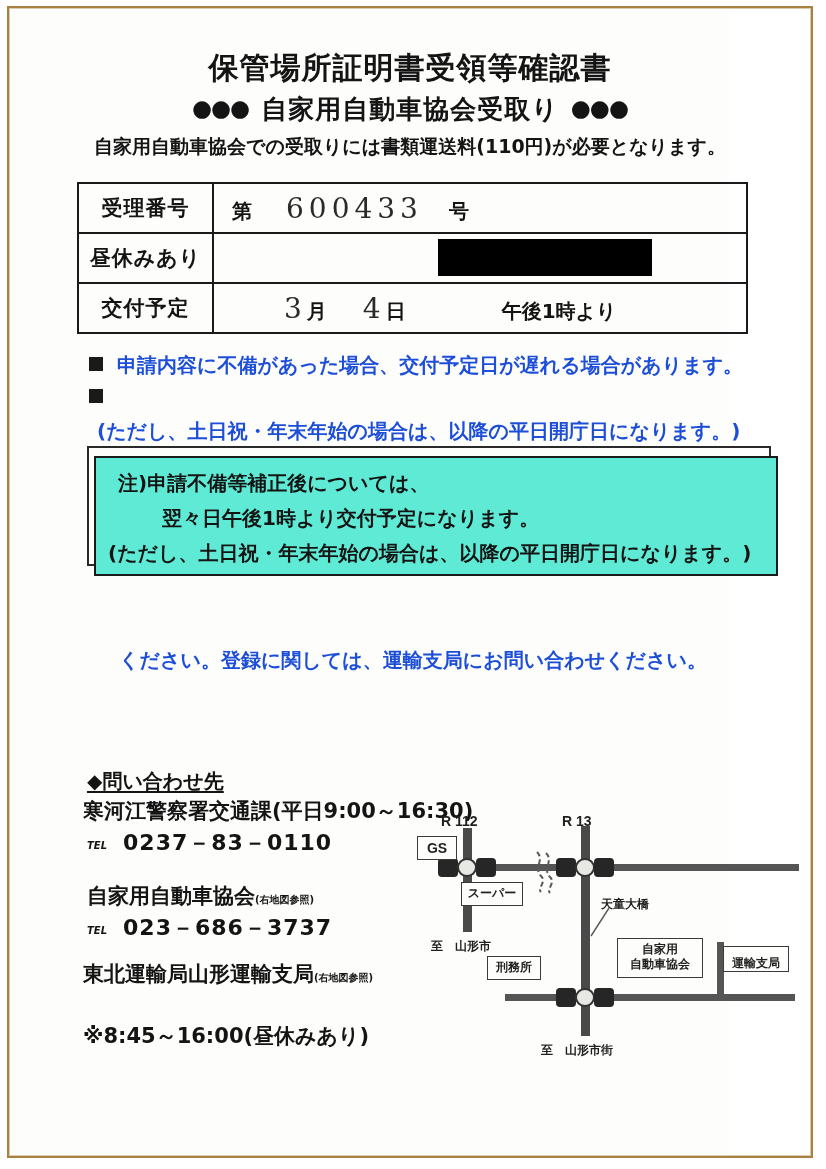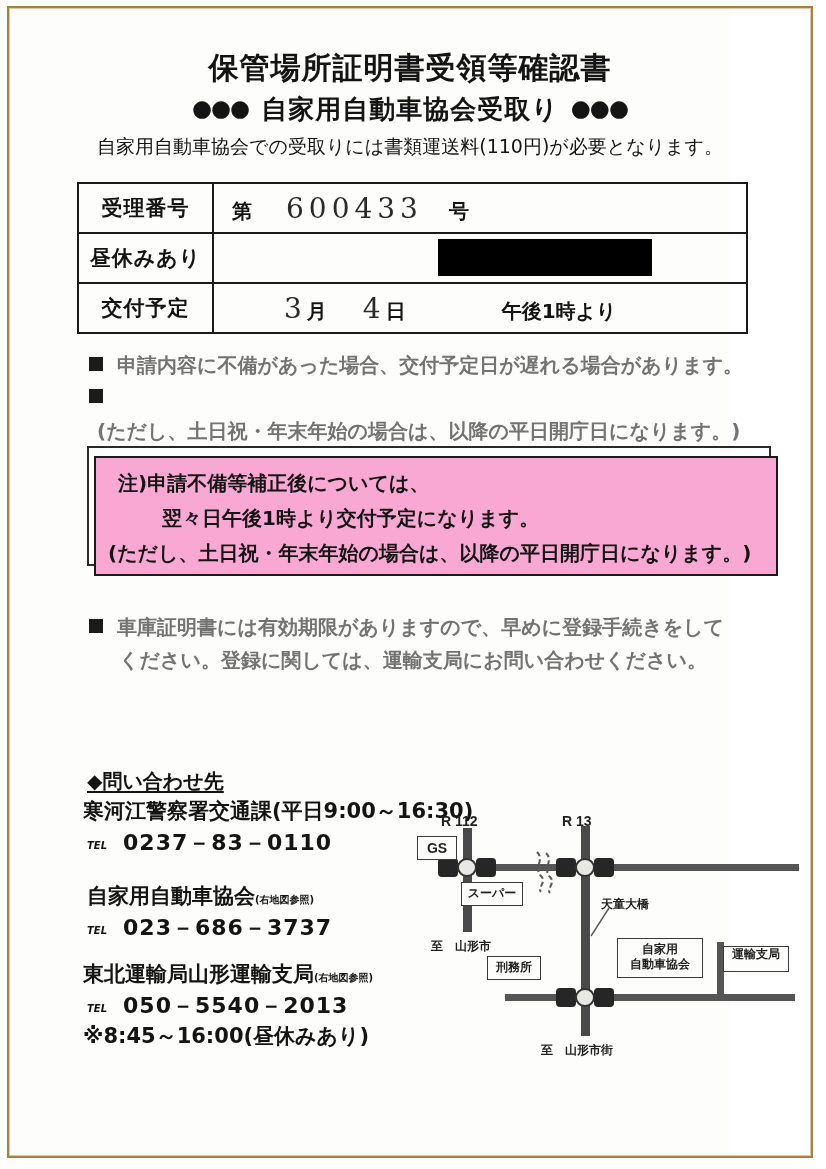--- a/index.html
+++ b/index.html
@@ -81,21 +81,21 @@
   #subtitle-row .mid {
     padding: 0 12px;
     letter-spacing: 1px;
   }
   #fee-note {
     position: absolute;
     left: 0; top: 124px;
     width: 798px;
     text-align: center;
     font-size: 19px;
-    font-weight: normal;
+    font-weight: bold;
     color: #141414;
   }
 
   
   #info-table {
     position: absolute;
     left: 66px;
     top: 172px;
     width: 671px;
     border-collapse: collapse;
@@ -147,21 +147,21 @@
     width: 214px;
     height: 37px;
     background: #000000;
   }
 
   
   .bullet-line {
     position: absolute;
     font-size: 20px;
     font-weight: bold;
-    color: #737373;
+    color: #1d4ed8;
     white-space: nowrap;
     letter-spacing: 0px;
   }
   .sq {
     display: inline-block;
     width: 14px; height: 14px;
     background: #1a1a1a;
     margin-right: 14px;
     vertical-align: 1px;
   }
@@ -176,21 +176,21 @@
     width: 684px; height: 120px;
     border: 2px solid #2a2a2a;
     box-sizing: border-box;
   }
   #boxed-note {
     position: absolute;
     left: 83px;  top: 446px;
     width: 684px; height: 120px;
     border: 2px solid #1a1a1a;
     box-sizing: border-box;
-    background: #f9a8d4;
+    background: #5eead4;
   }
   .boxed-line {
     position: absolute;
     font-size: 20px;
     font-weight: bold;
     color: #141414;
     white-space: nowrap;
   }
   #bn-1 { left: 22px; top: 12px; }
   #bn-2 { left: 66px; top: 47px; }
@@ -351,44 +351,38 @@
     </div>
     <div id="note-3" class="bullet-line jp">(ただし、土日祝・年末年始の場合は、以降の平日開庁日になります。)</div>
 
     <div id="boxed-note-shadow"></div>
     <div id="boxed-note">
       <div id="bn-1" class="boxed-line jp">注)申請不備等補正後については、</div>
       <div id="bn-2" class="boxed-line jp">翌々日午後1時より交付予定になります。</div>
       <div id="bn-3" class="boxed-line jp">(ただし、土日祝・年末年始の場合は、以降の平日開庁日になります。)</div>
     </div>
 
-    <div id="note-4a" class="bullet-line jp">
-      <span class="sq"></span><span>車庫証明書には有効期限がありますので、早めに登録手続きをして</span>
-    </div>
     <div id="note-4b" class="bullet-line jp">ください。登録に関しては、運輸支局にお問い合わせください。</div>
 
     <div id="ct-head" class="contact-line jp">◆問い合わせ先</div>
 
     <div id="ct-1" class="contact-line jp">寒河江警察署交通課(平日9:00～16:30)</div>
     <div id="ct-2" class="contact-line jp">
       <span class="tel-mark">TEL</span><span>0237－83－0110</span>
     </div>
 
     <div id="ct-3" class="contact-line jp">
       <span>自家用自動車協会</span><span class="small-paren">(右地図参照)</span>
     </div>
     <div id="ct-4" class="contact-line jp">
       <span class="tel-mark">TEL</span><span>023－686－3737</span>
     </div>
 
     <div id="ct-5" class="contact-line jp">
       <span>東北運輸局山形運輸支局</span><span class="small-paren">(右地図参照)</span>
-    </div>
-    <div id="ct-6" class="contact-line jp">
-      <span class="tel-mark">TEL</span><span>050－5540－2013</span>
     </div>
     <div id="ct-7" class="contact-line jp">※8:45～16:00(昼休みあり)</div>
 
     <div id="map">
 
       <div class="road-h" style="left:46px; top:48px; width:348px;"></div>
       <div class="road-v road-main-v" style="left:58px; top:12px; height:104px;"></div>
       <div class="road-v road-main-v" style="left:176px; top:10px; height:190px;"></div>
       <div class="road-h" style="left:100px; top:178px; width:290px;"></div>
       <div class="road-v road-main-v" style="left:176px; top:178px; height:42px;"></div>
@@ -418,21 +412,21 @@
       <div class="map-text rt" style="left:36px; top:-3px;">R 112</div>
       <div class="map-text rt" style="left:157px; top:-3px;">R 13</div>
 
       <div class="map-box" style="left:12px; top:20px; width:40px; height:24px; font-size:14px; font-family:'Liberation Sans',sans-serif;">GS</div>
       <div class="map-box" style="left:56px; top:66px; width:62px; height:24px;">スーパー</div>
       <div class="map-box" style="left:82px; top:140px; width:54px; height:24px;">刑務所</div>
       <div class="map-box" style="left:212px; top:122px; width:86px; height:40px; padding-top:3px;">
         <div>自家用</div>
         <div>自動車協会</div>
       </div>
-      <div class="map-box" style="left:318px; top:130px; width:66px; height:26px; padding-top:0;">運輸支局</div>
+      <div class="map-box" style="left:318px; top:130px; width:66px; height:26px; padding-top:9px;">運輸支局</div>
 
       <div class="map-text" style="left:196px; top:80px;">天童大橋</div>
       <svg style="position:absolute; left:180px; top:90px; width:26px; height:34px;" viewBox="0 0 26 34">
         <path d="M24 2 L6 30" stroke="#5a5a5a" stroke-width="1.4" fill="none"></path>
       </svg>
 
       <div class="map-text" style="left:26px; top:122px;">至　山形市</div>
       <div class="map-text" style="left:136px; top:226px;">至　山形市街</div>
 
     </div>

